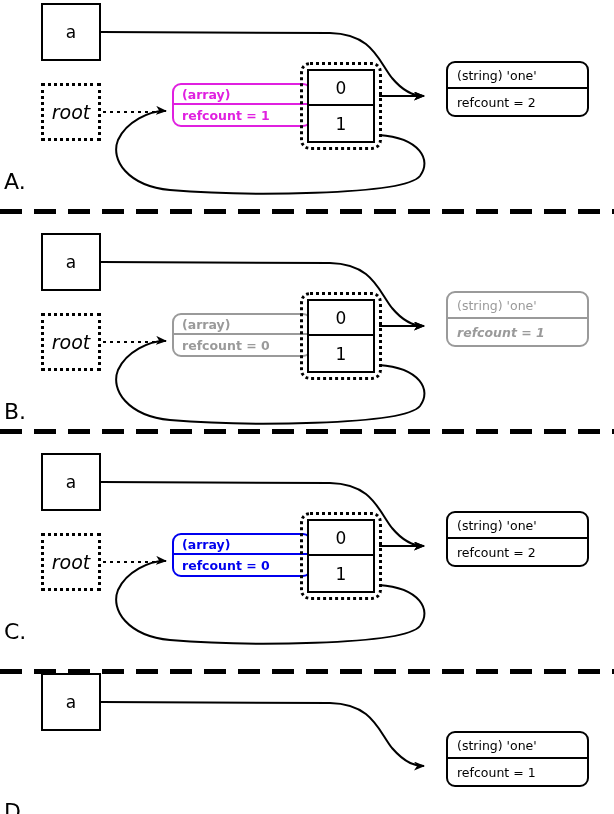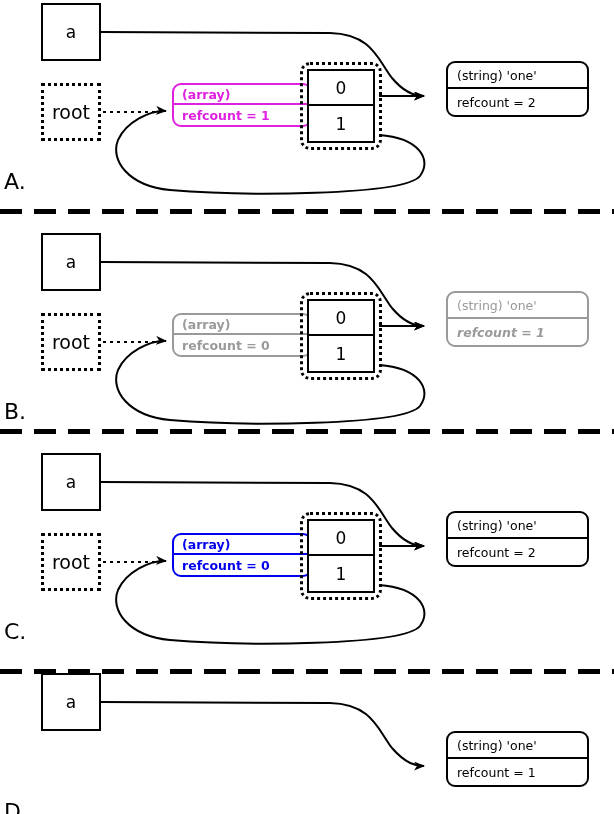--- a/index.html
+++ b/index.html
@@ -62,20 +62,21 @@
     box-sizing: border-box;
   }
   .root-box .var-label {
     position: absolute;
     left: 0;
     right: 0;
     top: 50%;
     transform: translateY(-50%);
     text-align: center;
     font-size: 19px;
+    font-style: italic;
     color: #000000;
     line-height: 1;
   }
 
   
   .value-node {
     position: absolute;
     box-sizing: border-box;
     background: #ffffff;
     border: 2px solid #000000;

